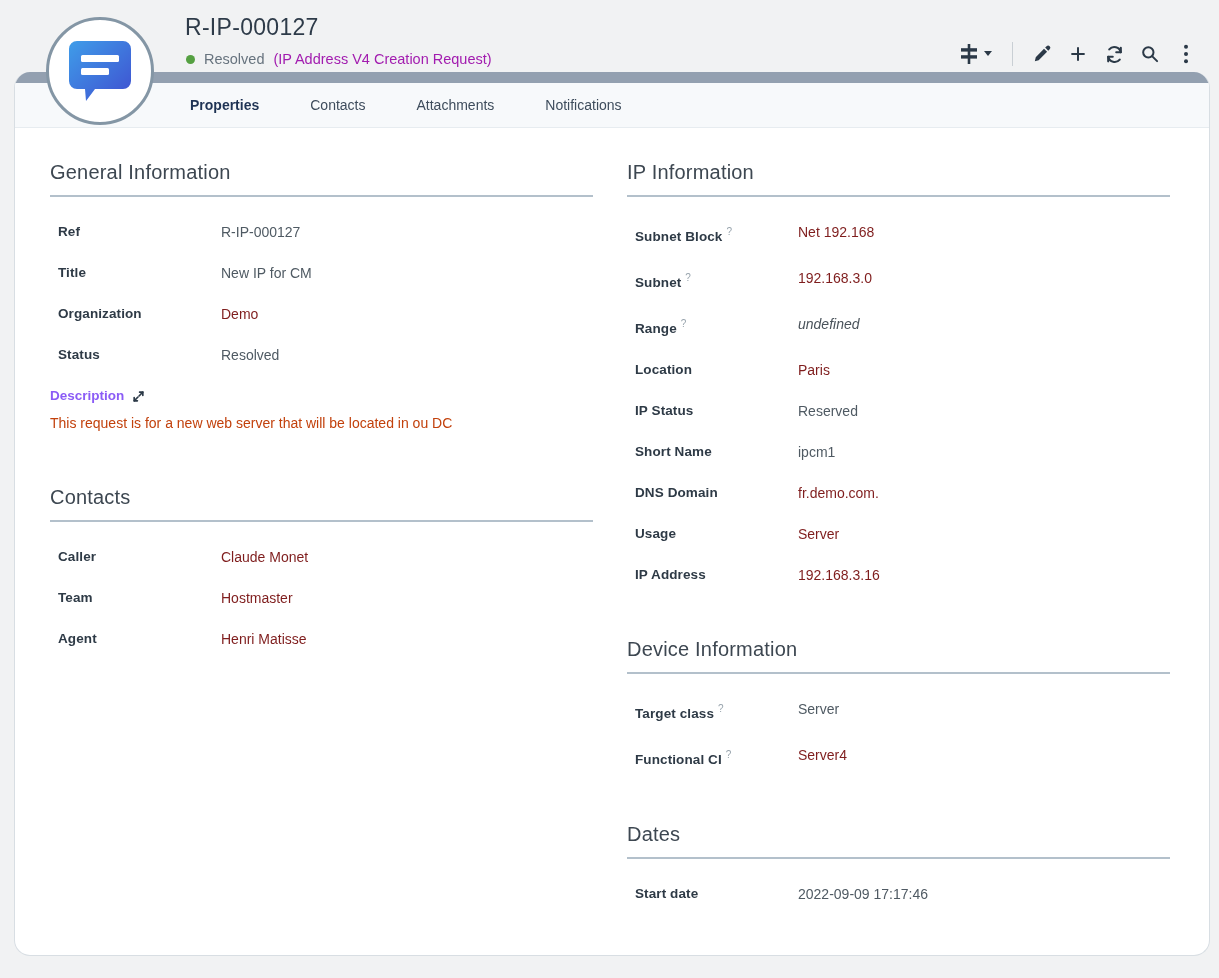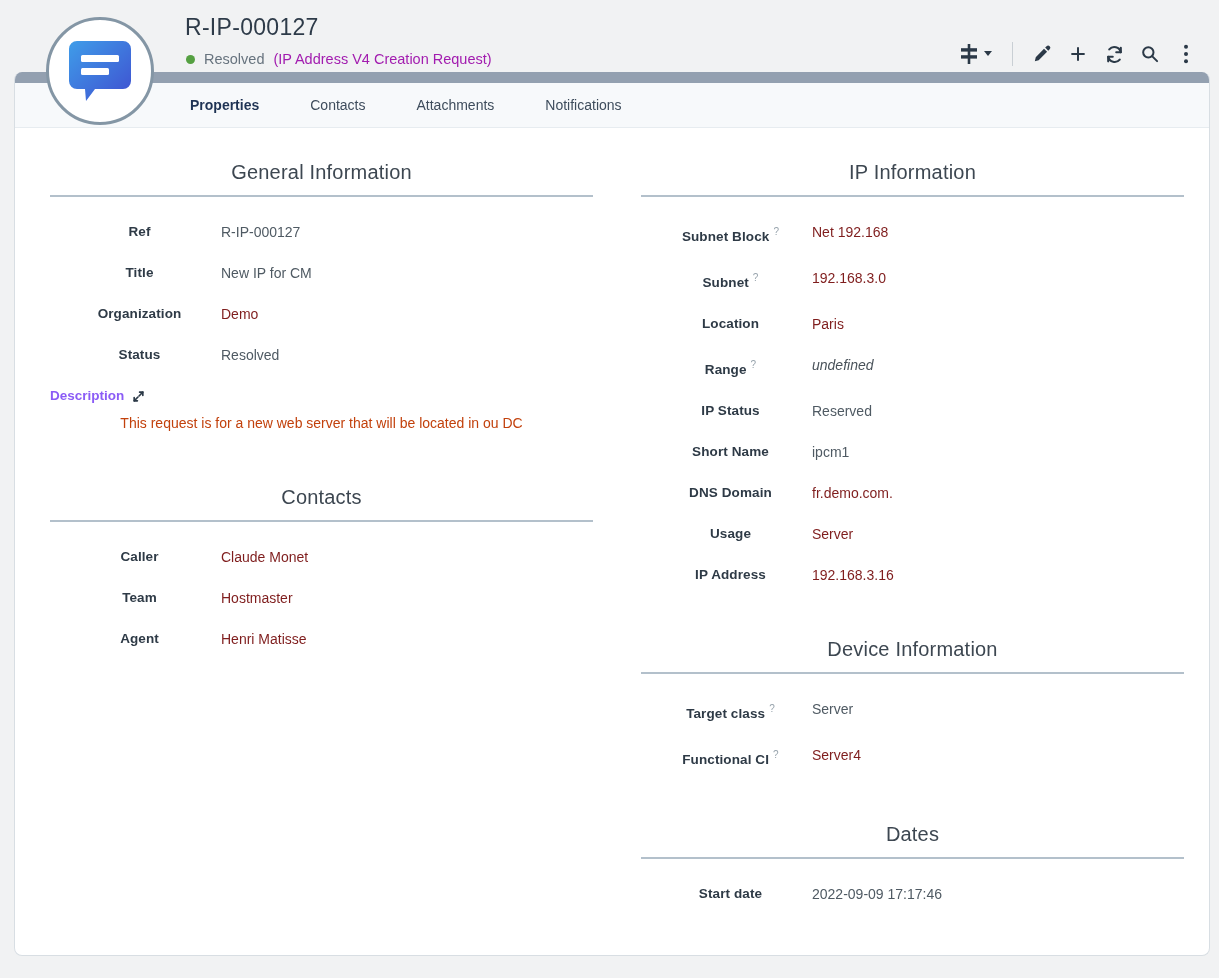--- a/index.html
+++ b/index.html
@@ -56,42 +56,41 @@
     display:flex; align-items:center; justify-content:center;
     z-index:5;
   }
 
   
   .card {
     position:absolute; left:14px; top:72px;
     width:1196px; height:884px;
     background:#fff;
     border:1px solid #d8dee3; border-top:none;
-    border-radius:8px;
+    border-radius:16px;
     overflow:hidden;
-    text-align:center;
   }
   .card-topbar { height:11px; background:#93a0b0; }
 
   .tabs {
     height:45px; background:#f7f9fb;
     border-bottom:1px solid #e7ecf0;
     display:flex; align-items:center;
     padding-left:175px; gap:51px;
   }
   .tab {
     font-size:14px; color:#3e4c5c; cursor:pointer; text-decoration:none;
   }
   .tab.active { font-weight:700; color:#1f3354; }
 
   
   .content {
     display:grid;
     grid-template-columns:543px 543px;
-    column-gap:48px;
+    column-gap:34px;
     padding:33px 0 0 35px;
   }
   .section + .section { margin-top:52px; }
 
   .section-title {
     font-size:20px; font-weight:400; color:#3d4751;
     margin:0; padding-bottom:11px;
     border-bottom:2px solid #b3c0cb;
     letter-spacing:.2px;
   }
@@ -264,26 +263,26 @@
 
         <div class="frow first">
           <div class="flabel"><span>Subnet Block</span><sup class="help-mark">?</sup></div>
           <div class="fvalue"><a class="link">Net 192.168</a></div>
         </div>
         <div class="frow">
           <div class="flabel"><span>Subnet</span><sup class="help-mark">?</sup></div>
           <div class="fvalue"><a class="link">192.168.3.0</a></div>
         </div>
         <div class="frow">
+          <div class="flabel"><span>Range</span><sup class="help-mark">?</sup></div>
+          <div class="fvalue italic">undefined</div>
+        </div>
+        <div class="frow">
           <div class="flabel">Location</div>
           <div class="fvalue"><a class="link">Paris</a></div>
-        </div>
-        <div class="frow">
-          <div class="flabel"><span>Range</span><sup class="help-mark">?</sup></div>
-          <div class="fvalue italic">undefined</div>
         </div>
         <div class="frow">
           <div class="flabel">IP Status</div>
           <div class="fvalue">Reserved</div>
         </div>
         <div class="frow">
           <div class="flabel">Short Name</div>
           <div class="fvalue">ipcm1</div>
         </div>
         <div class="frow">

